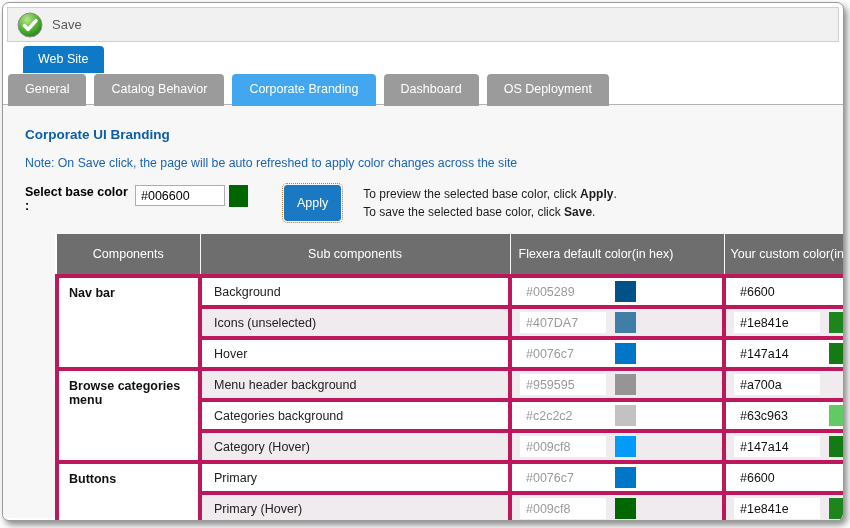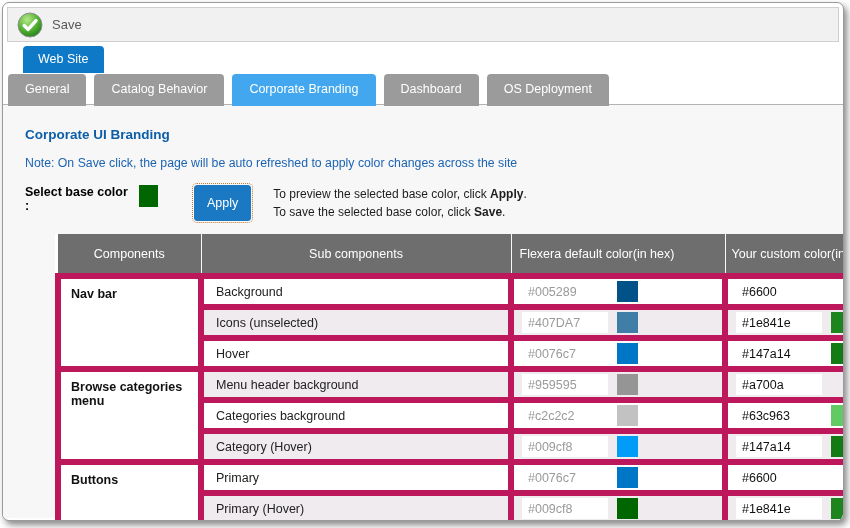--- a/index.html
+++ b/index.html
@@ -41,21 +41,21 @@
   
   table { border-collapse:collapse; width:818px; margin-top:13px; font-size:12.5px;
     table-layout:fixed; background:#fff;margin-left:34px; }
   thead th { background:var(--header_bg); color:#fff; font-weight:normal;
     height:42px; border-right:1px solid #f8f8f8; }
   thead th:last-child { border-right:1px solid #c3c3c3; }
   th.c1 { width:143px; text-align:center; }
   th.c2 { width:310px; text-align:center; }
   th.c3 { width:214px; text-align:left; padding-left:8px; }
   th.c4 { width:151px; text-align:left; padding-left:6px; }
-  tbody td { height:31px; border:6px solid #be185d; background:#fff; }
+  tbody td { height:31px; border:4px solid #be185d; background:#fff; }
   tbody tr.alt td { background:var(--alt_row); }
   td.comp { background:#fff !important; vertical-align:top; font-weight:bold;
     padding:8px 4px 0 10px; color:#111; }
   td.sub { padding-left:12px; color:#222; }
   .cellwrap { display:flex; align-items:center; padding-left:8px; }
   .hexbox { width:86px; height:21px; border:none; background:#fff; font-size:12.5px;
     padding-left:6px; font-family:"Liberation Sans",sans-serif; }
   .hexbox.dflt { color:#9a9a9a; }
   .hexbox.cust { color:#111; }
   .swatch { width:21px; height:21px; margin-left:9px; flex:none; }
@@ -93,20 +93,21 @@
       <div class="tab">Dashboard</div>
       <div class="tab">OS Deployment</div>
     </div>
 
   <div class="content">
     <div class="page-title">Corporate UI Branding</div>
     <div class="note">Note: On Save click, the page will be auto refreshed to apply color changes across the site</div>
 
     <div class="base-row">
       <span class="base-label">Select base color :</span>
+      <input class="base-input" value="#006600" style="">
       <span class="base-swatch" style="background: rgb(0, 102, 0);"></span>
       <button class="apply-btn">Apply</button>
       <div class="hints">
         <div><span>To preview the selected base color, click </span><b>Apply</b><span>.</span></div>
         <div><span>To save the selected base color, click </span><b>Save</b><span>.</span></div>
       </div>
     </div>
 
     <table>
       <thead>

